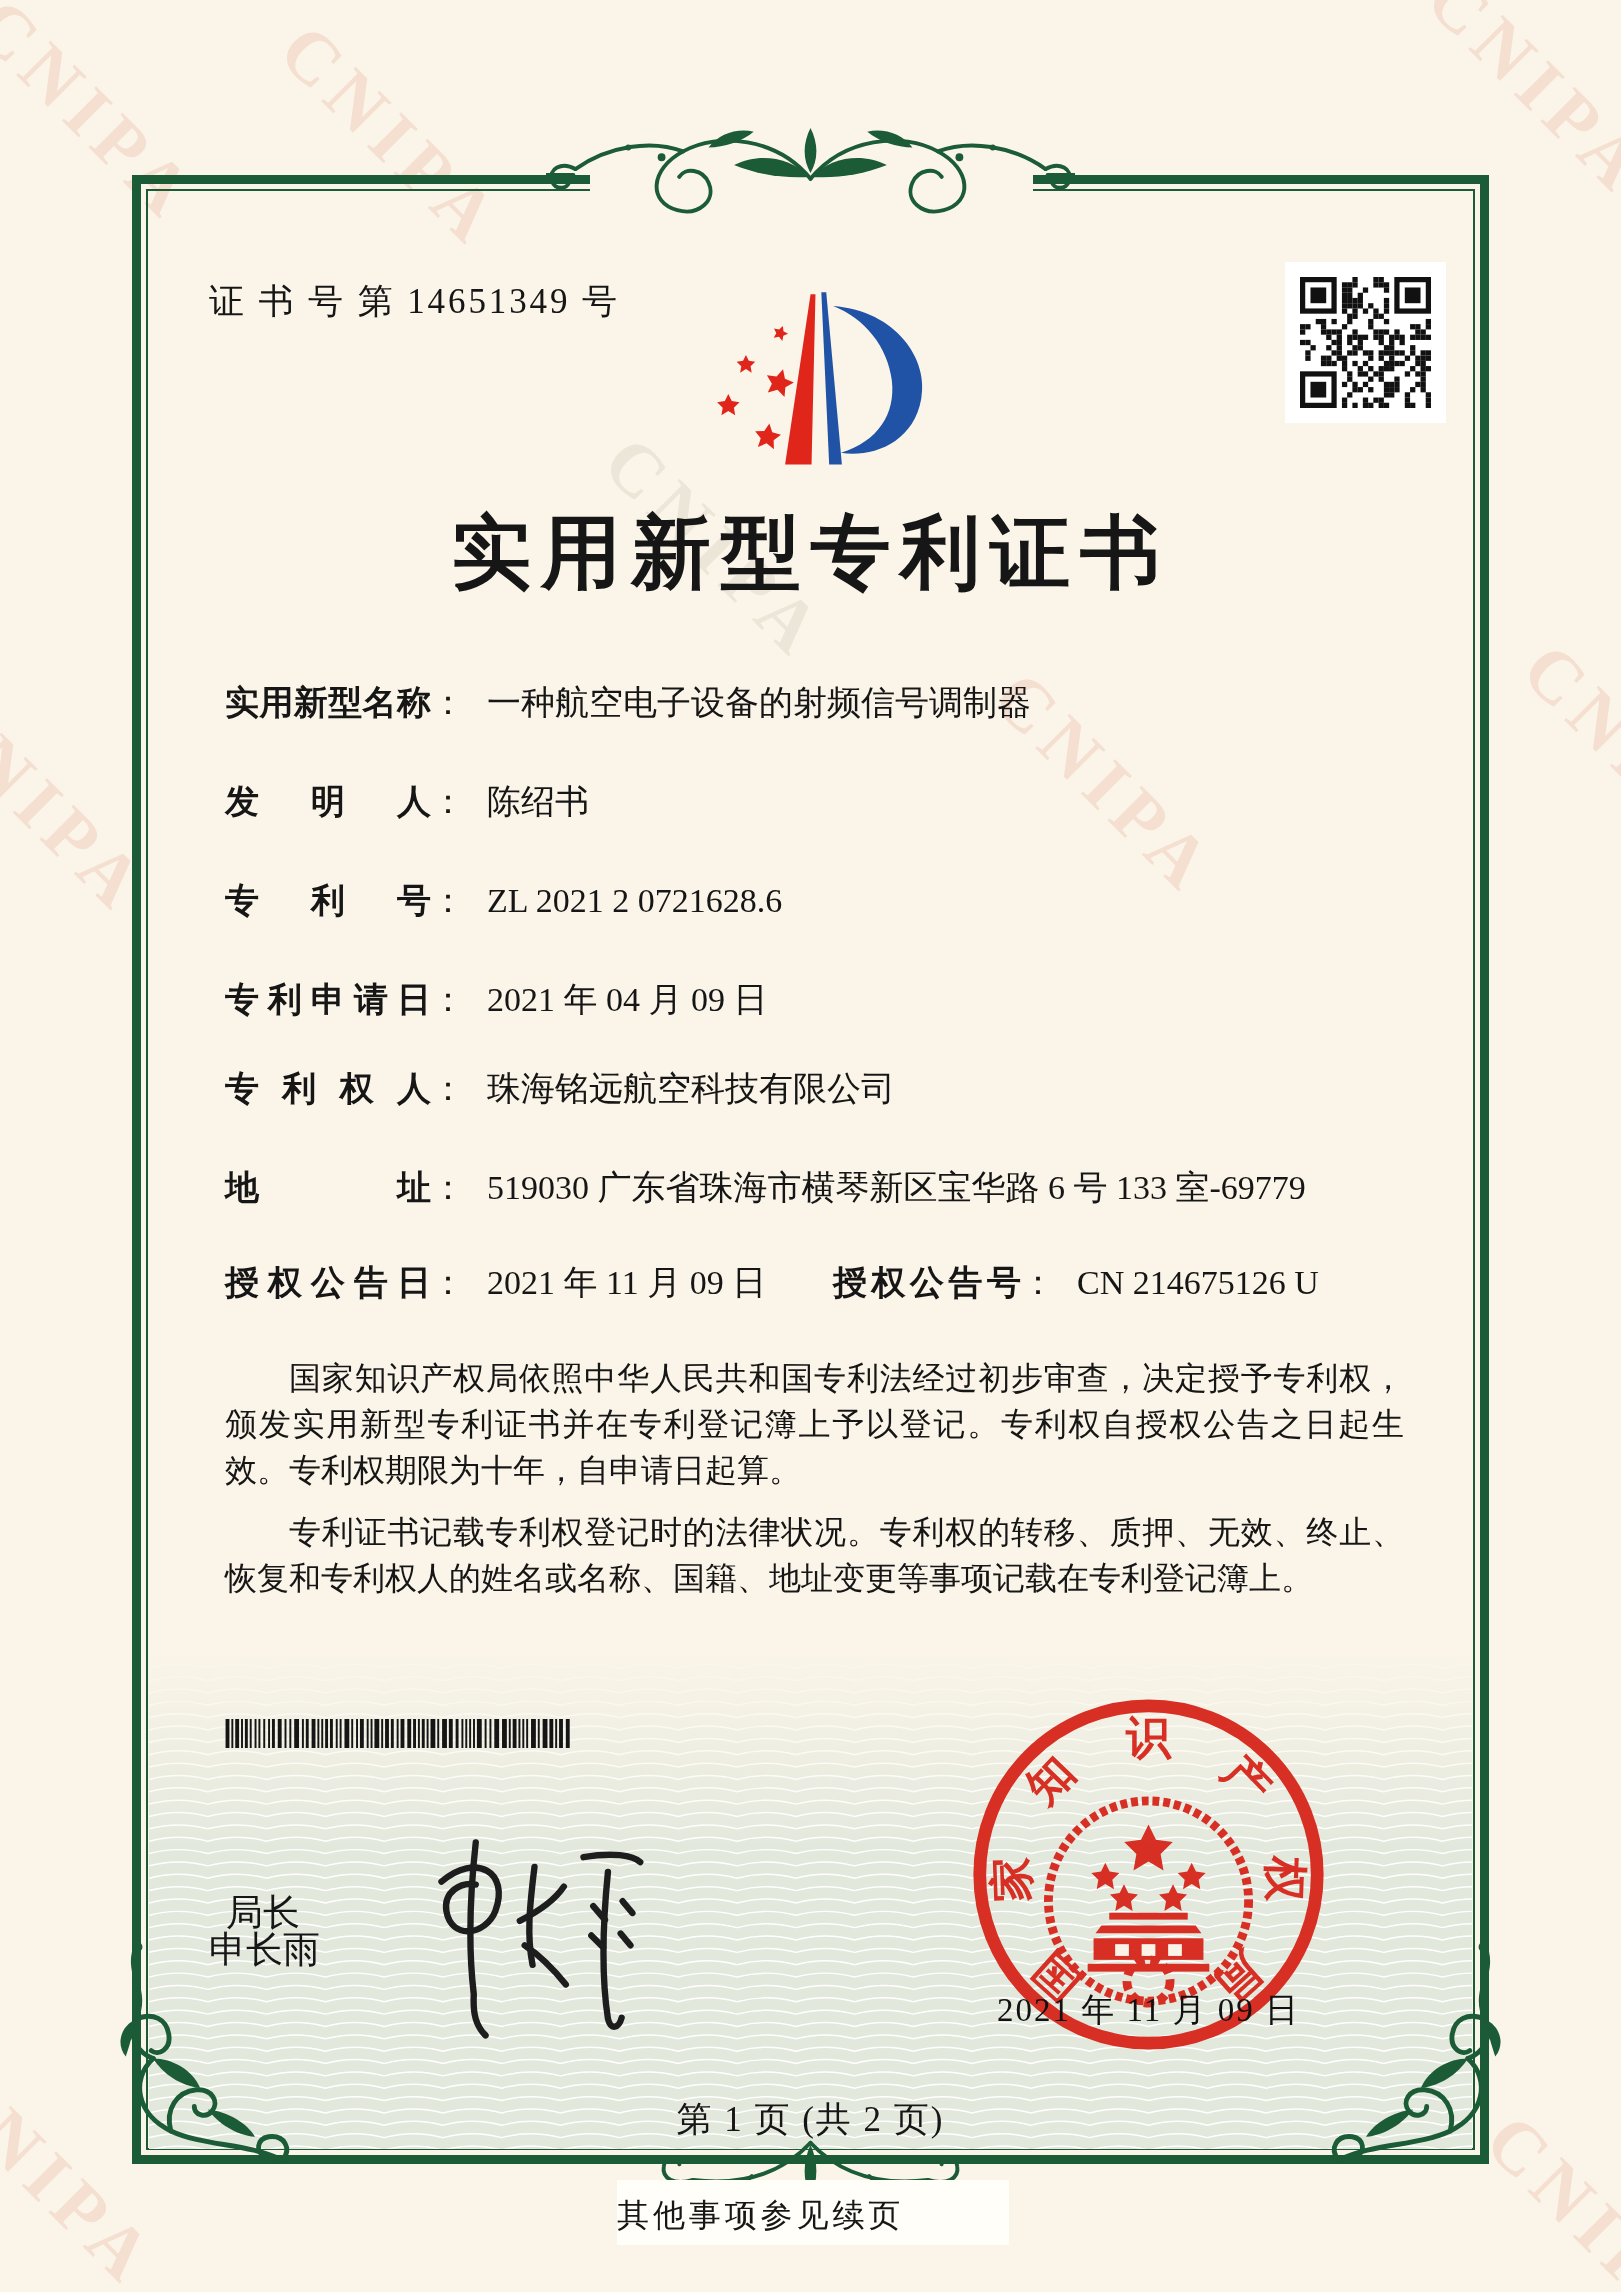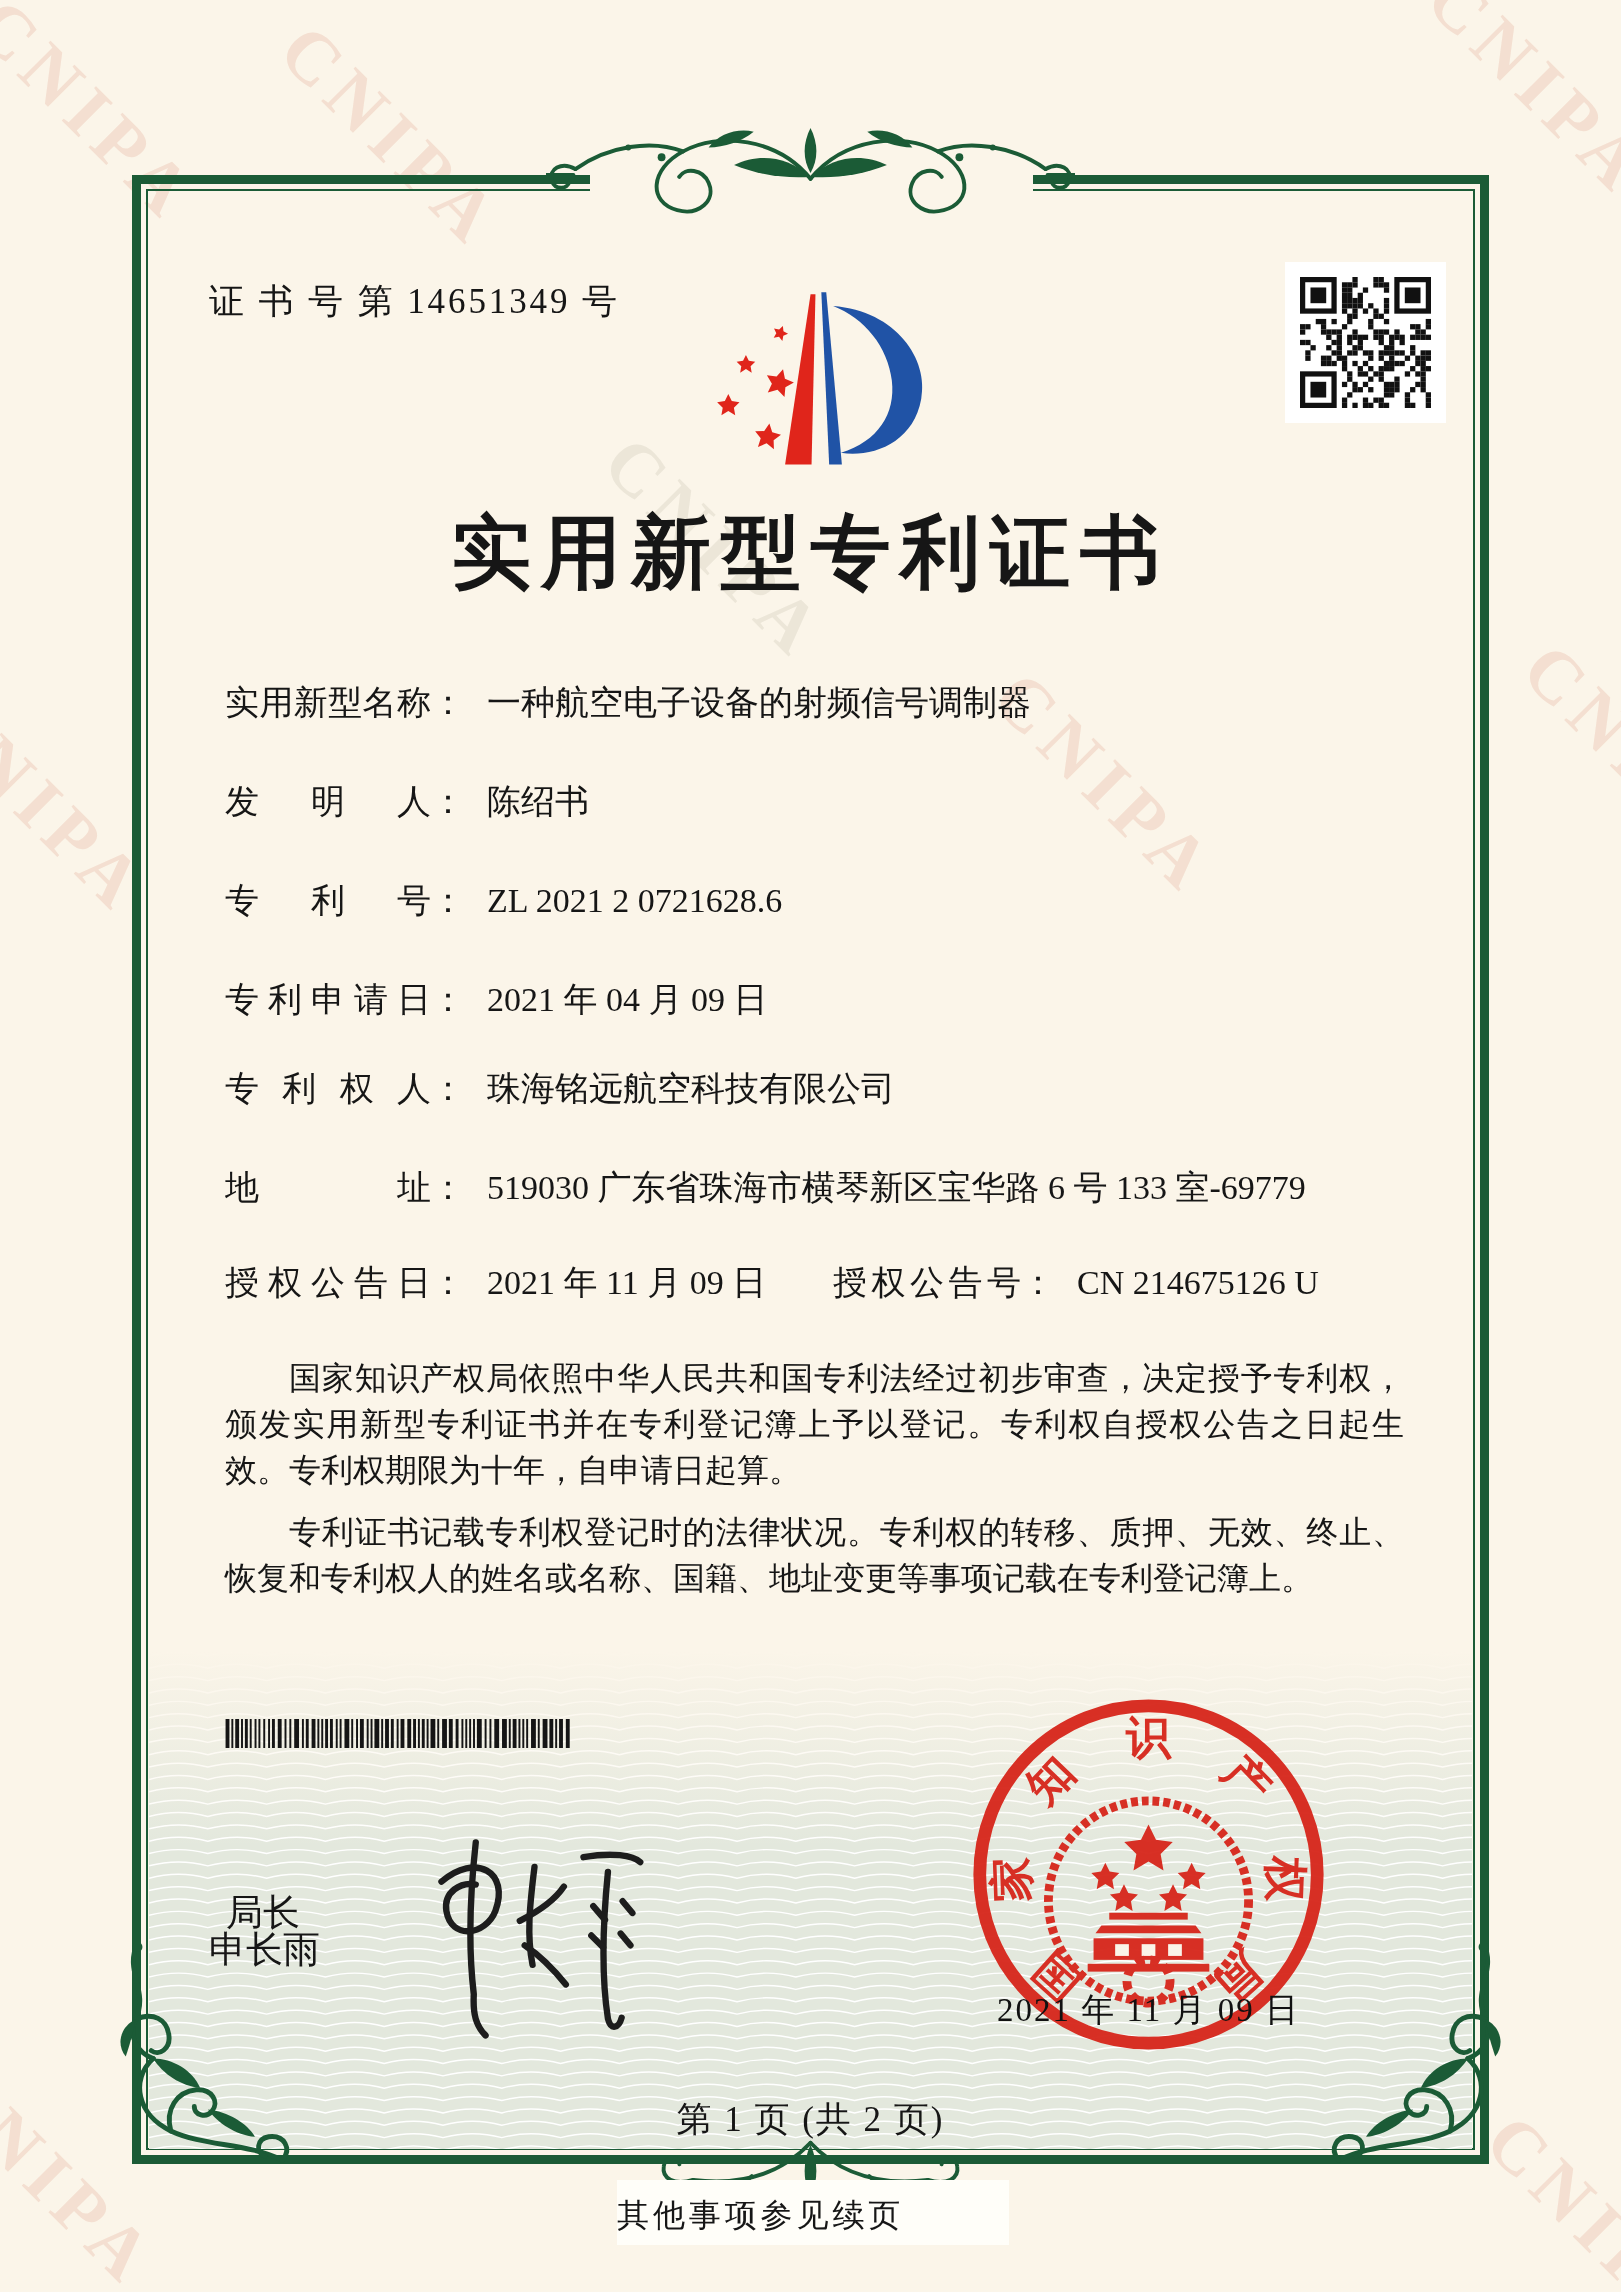--- a/index.html
+++ b/index.html
@@ -26,21 +26,21 @@
               background:linear-gradient(#fbf5e9 0%,rgba(251,245,233,0) 100%);}
   
   .certno{position:absolute;left:209px;top:278px;font-size:35px;letter-spacing:2.9px;z-index:2;}
   .logo{position:absolute;left:686px;top:257px;z-index:2;}
   .qrbox{position:absolute;left:1285px;top:262px;width:161px;height:161px;background:#ffffff;z-index:2;}
   .qrbox svg{position:absolute;left:14.7px;top:14.7px;}
   .title{position:absolute;left:0;right:0;top:500px;text-align:center;font-size:80px;font-weight:bold;
          letter-spacing:9.8px;z-index:2;}
   
   .row{position:absolute;left:225px;font-size:34px;white-space:nowrap;z-index:2;}
-  .flabel{display:inline-block;width:206px;text-align:justify;text-align-last:justify;vertical-align:baseline;}
+  .flabel{display:inline-block;width:206px;text-align:justify;text-align-last:justify;vertical-align:baseline;font-weight:bold;}
   .fvalue{margin-left:22px;}
   .grant{position:absolute;left:608px;top:0;white-space:nowrap;}
   .flabel.w192{width:188px;}
   
   .paras{position:absolute;left:209px;top:1339px;width:1211px;font-size:32px;line-height:46px;
          text-align:justify;z-index:2;}
   .paras p{margin:16px;text-indent:2em;}
   
   .barcode{position:absolute;left:223px;top:1719px;z-index:2;}
   

